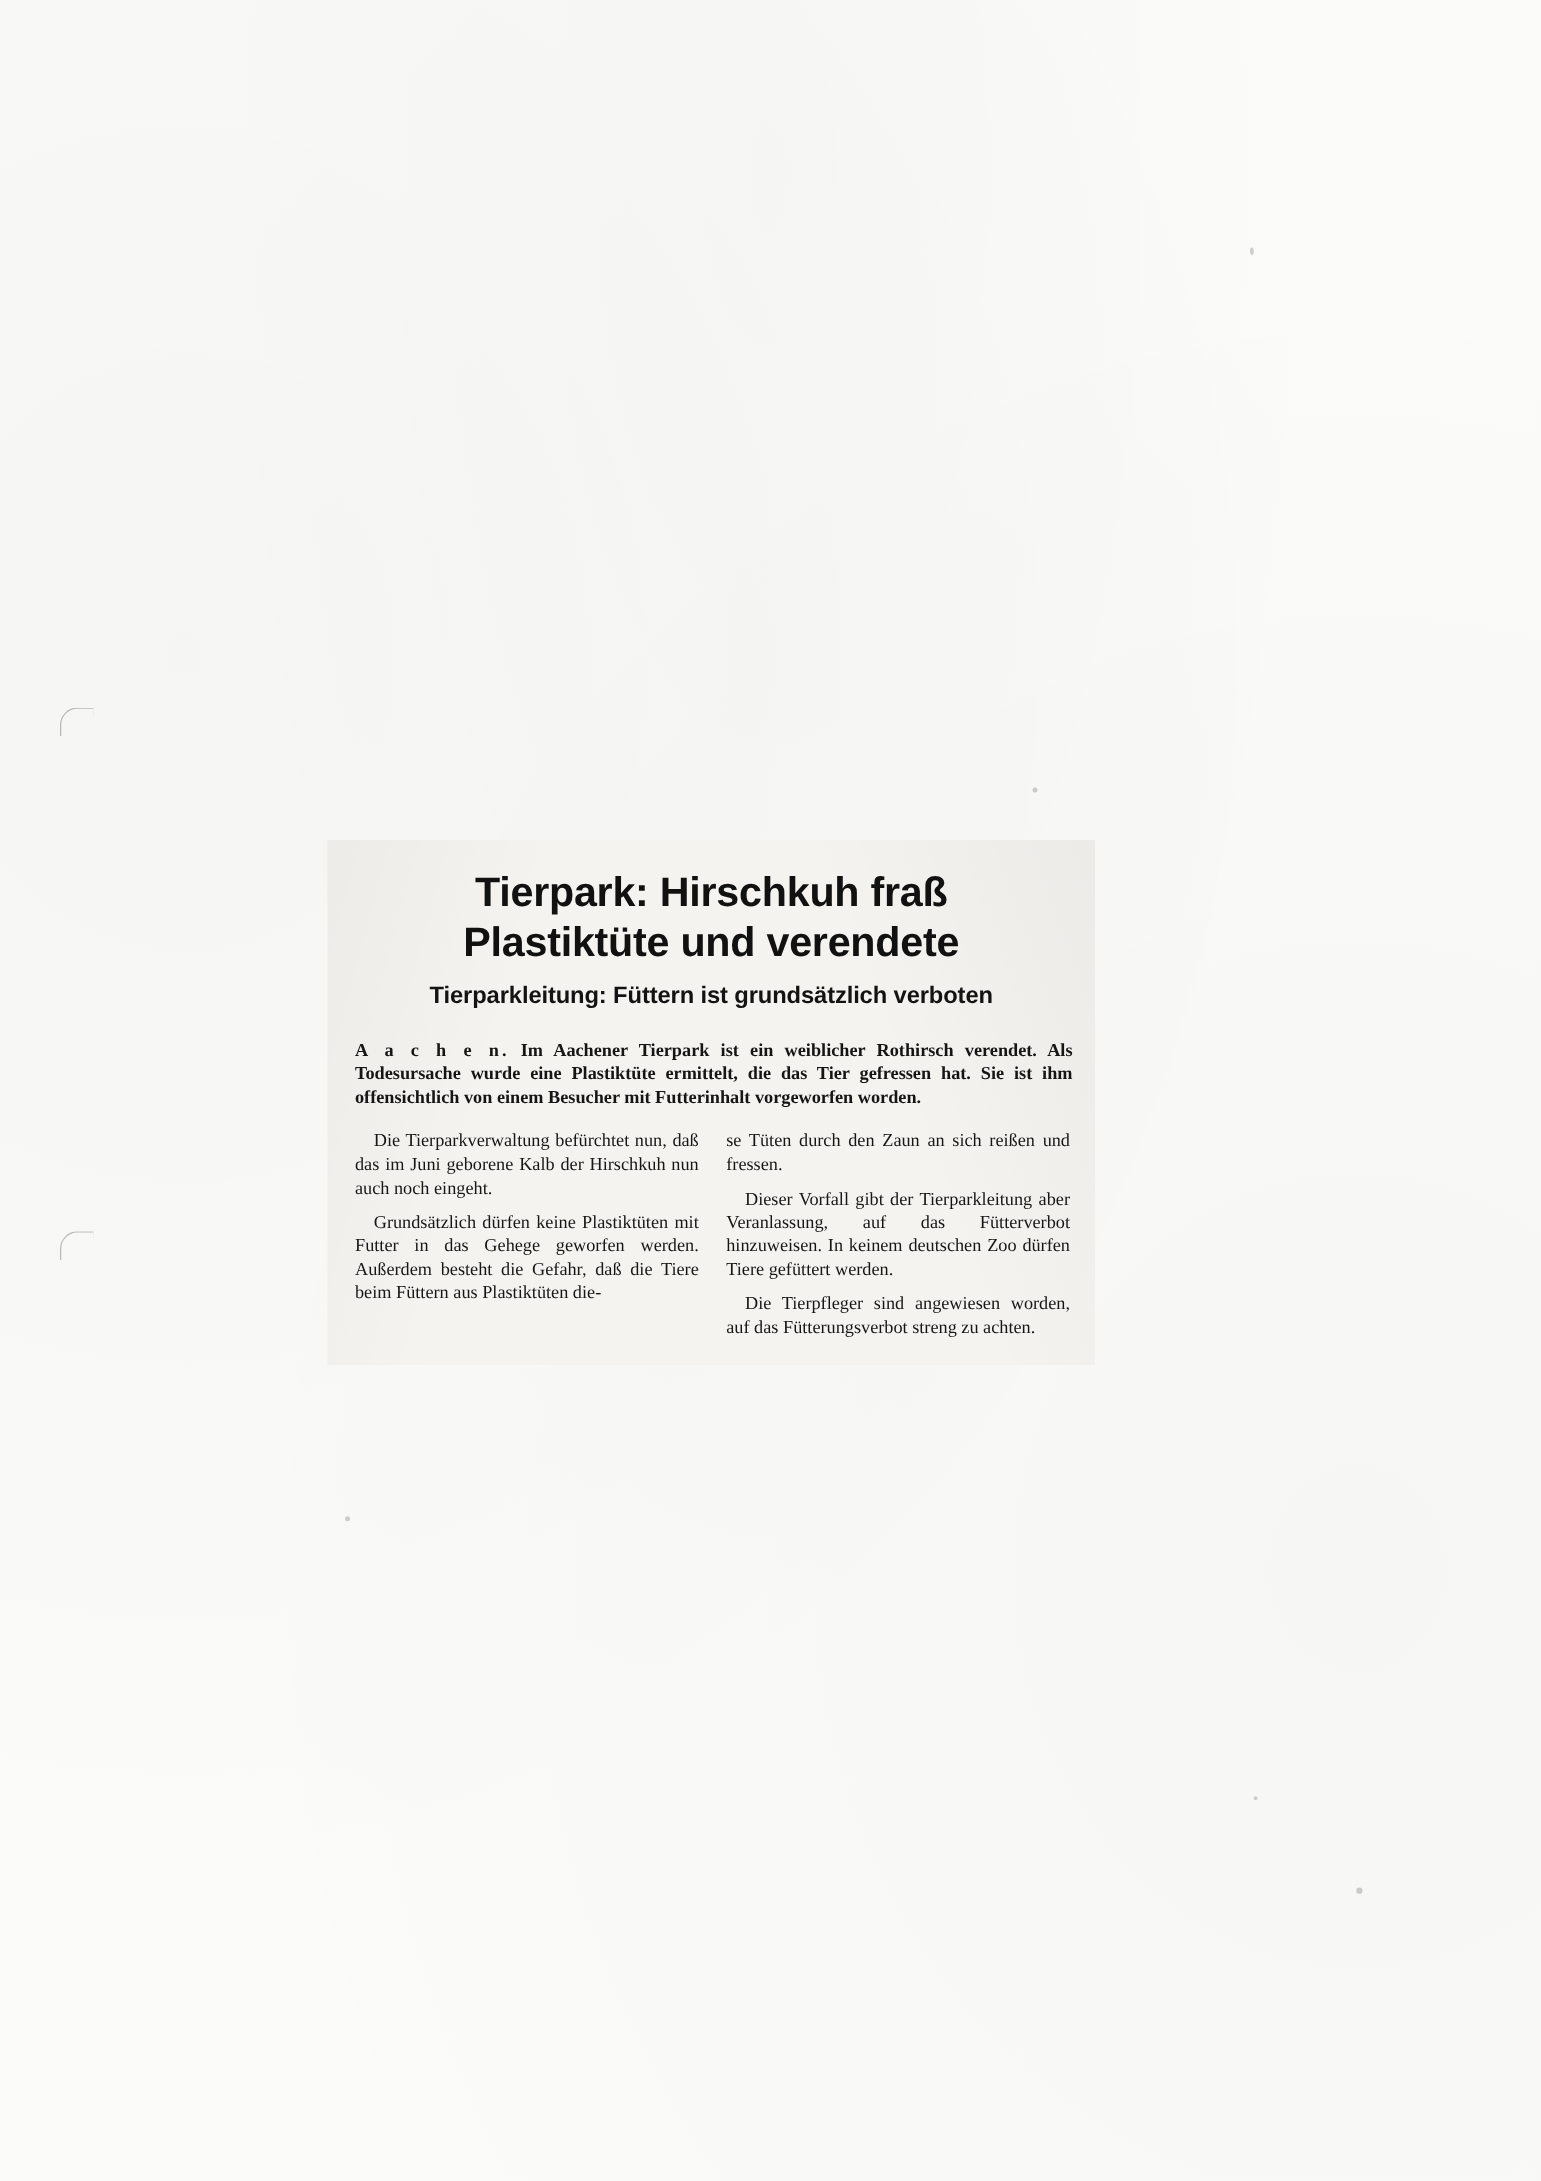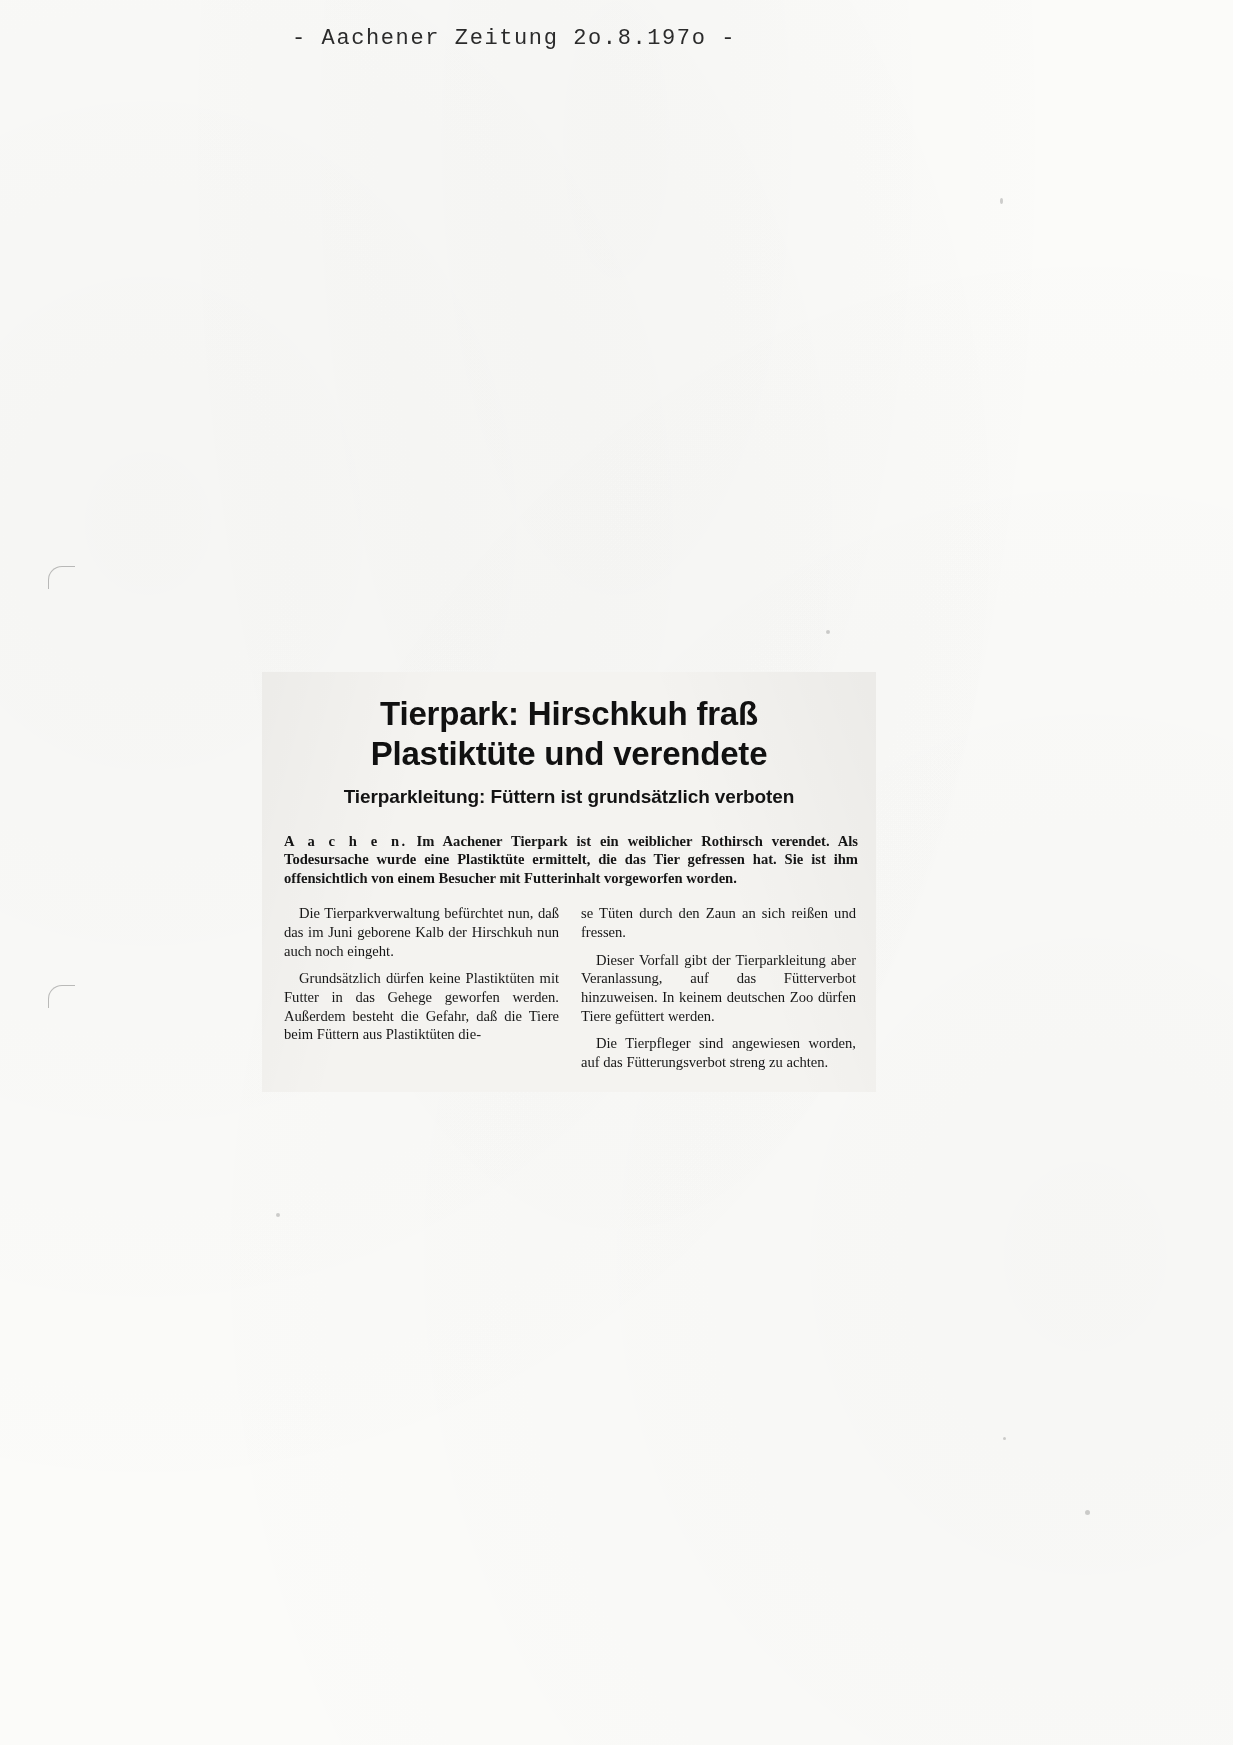--- a/index.html
+++ b/index.html
@@ -134,21 +134,20 @@
     border-top: 1.5px solid rgba(0,0,0,0.25);
     border-top-left-radius: 14px;
     pointer-events: none;
   }
 </style>
 </head>
 <body>
 
 <div class="page">
 
-  <div class="typed-caption">- Aachener Zeitung 2o.8.197o -</div>
 
   <div class="hole" style="left:48px; top:566px;"></div>
   <div class="hole" style="left:48px; top:985px;"></div>
   <div class="speck" style="left:1000px; top:198px; width:3px; height:6px;"></div>
   <div class="speck" style="left:826px; top:630px; width:4px; height:4px;"></div>
   <div class="speck" style="left:1085px; top:1510px; width:5px; height:5px;"></div>
   <div class="speck" style="left:276px; top:1213px; width:4px; height:4px;"></div>
   <div class="speck" style="left:1003px; top:1437px; width:3px; height:3px;"></div>
 
   <div class="clipping">

